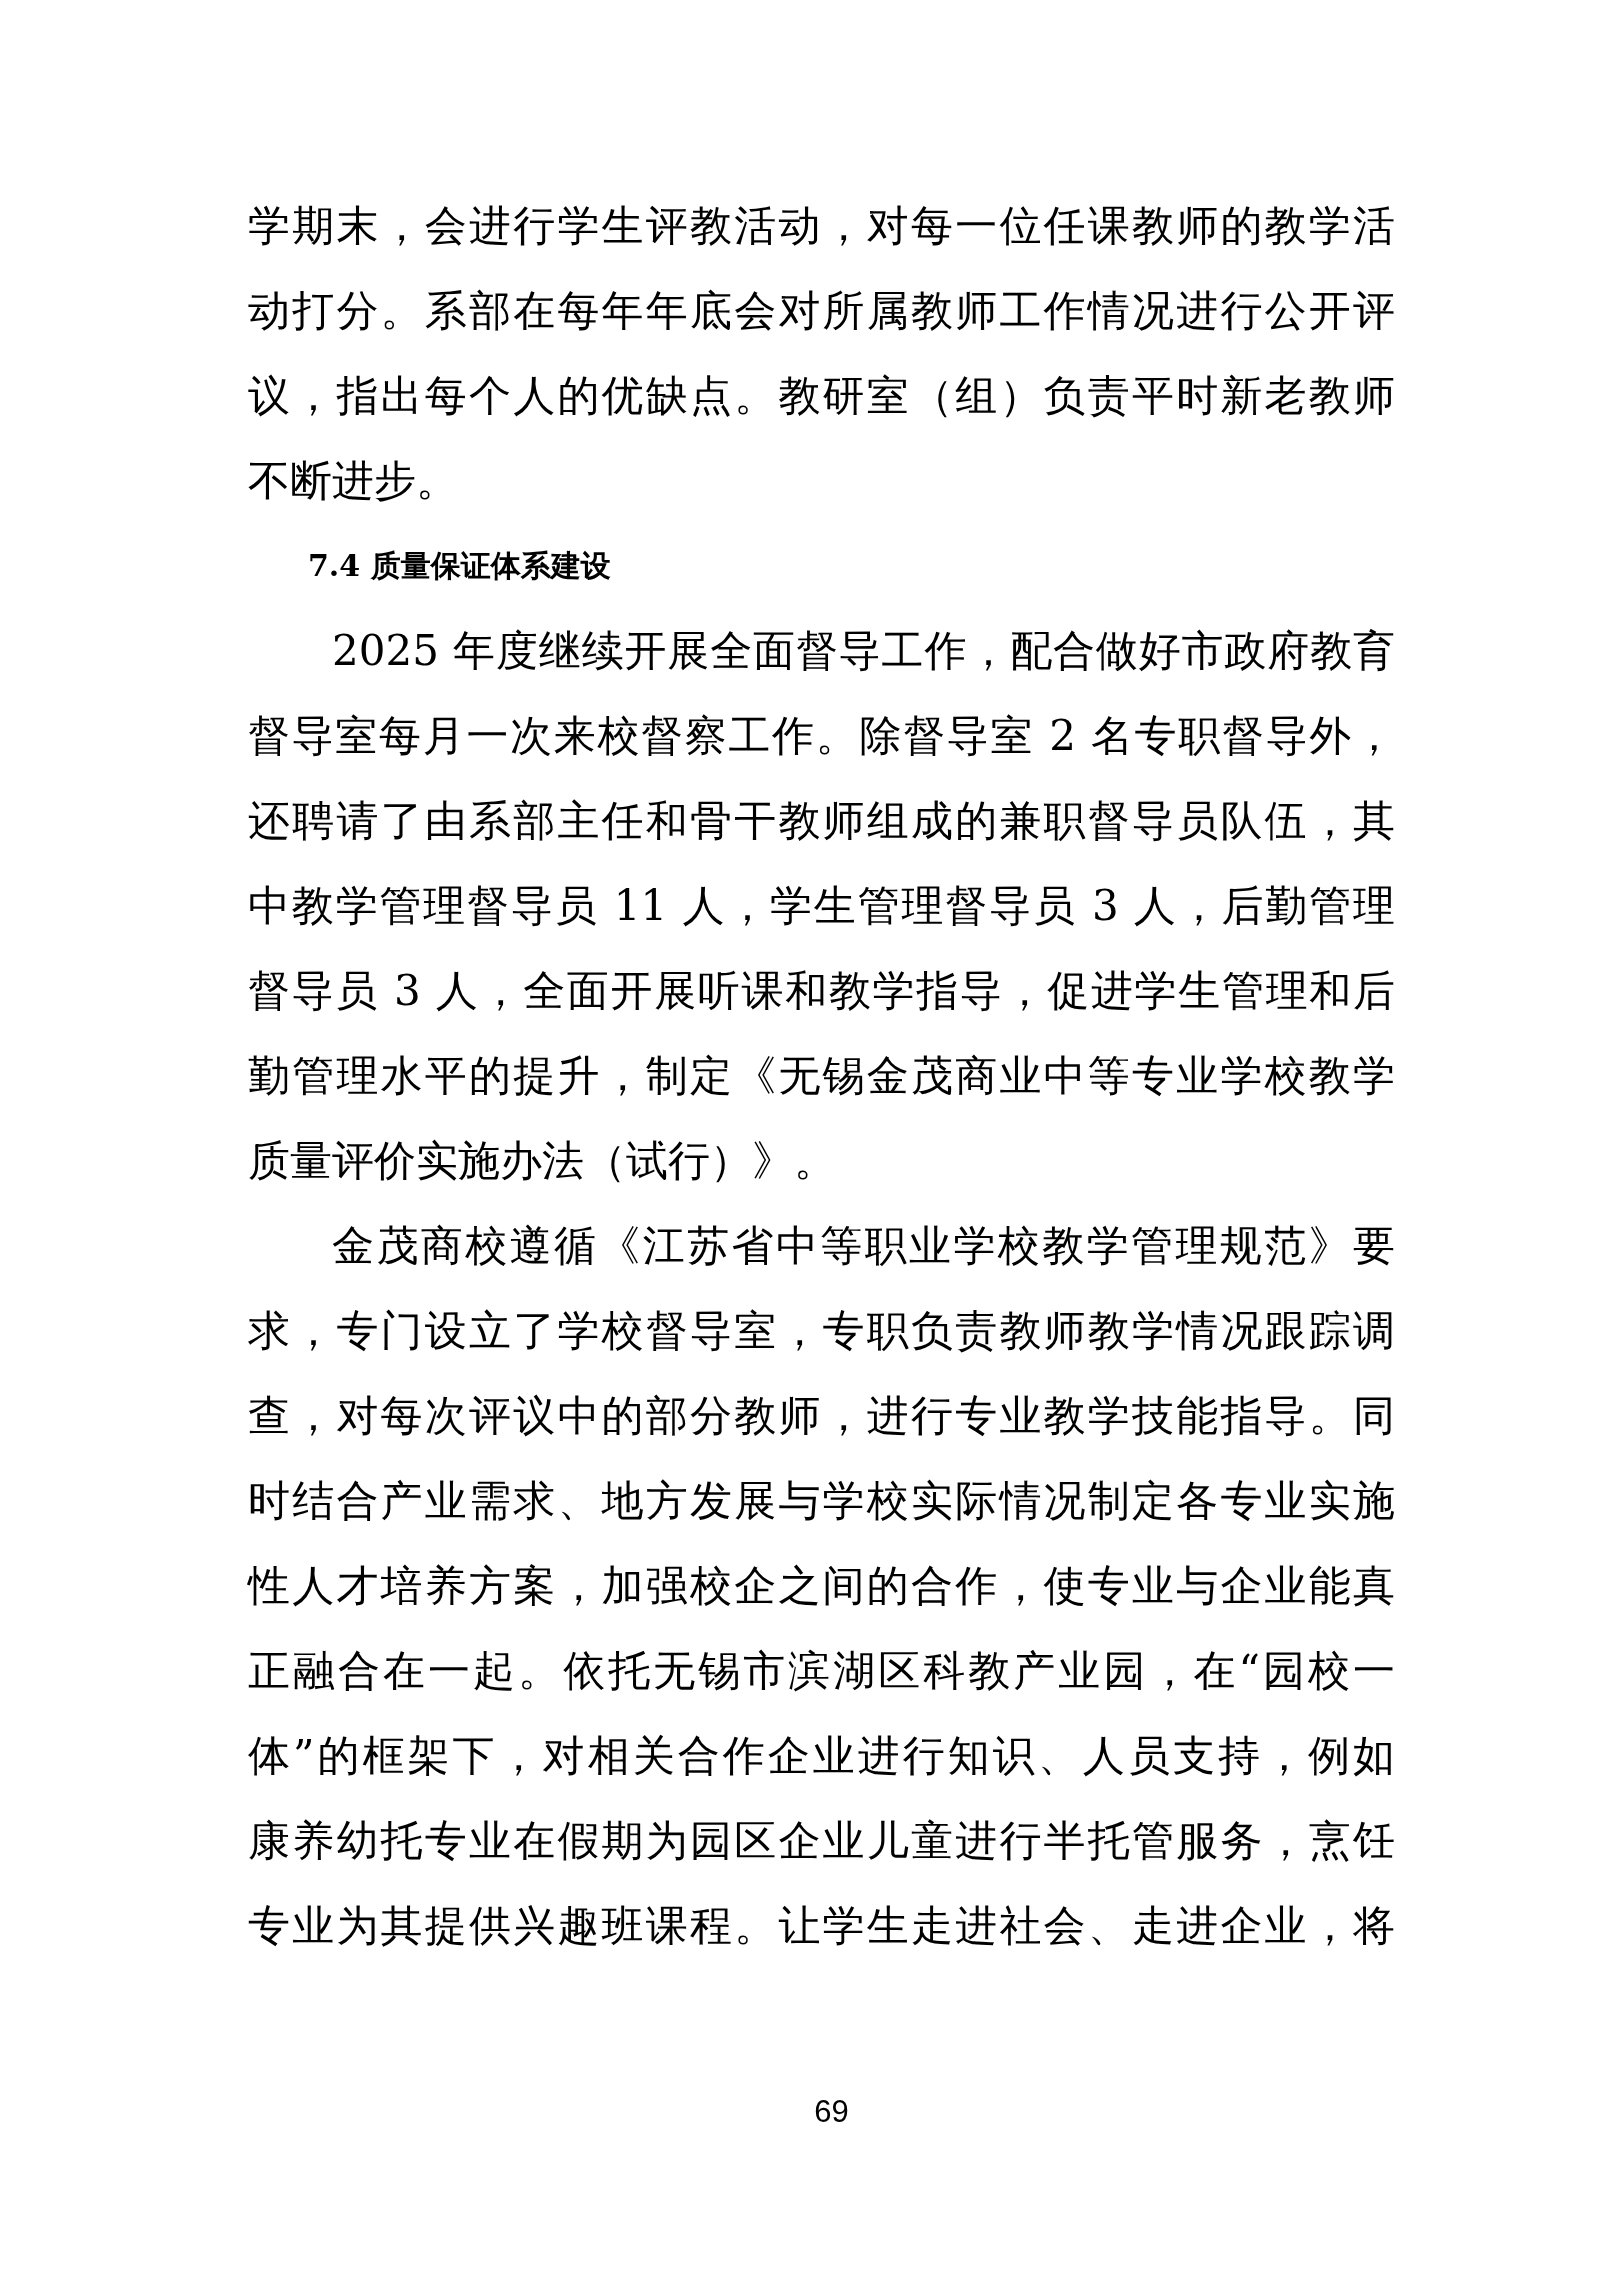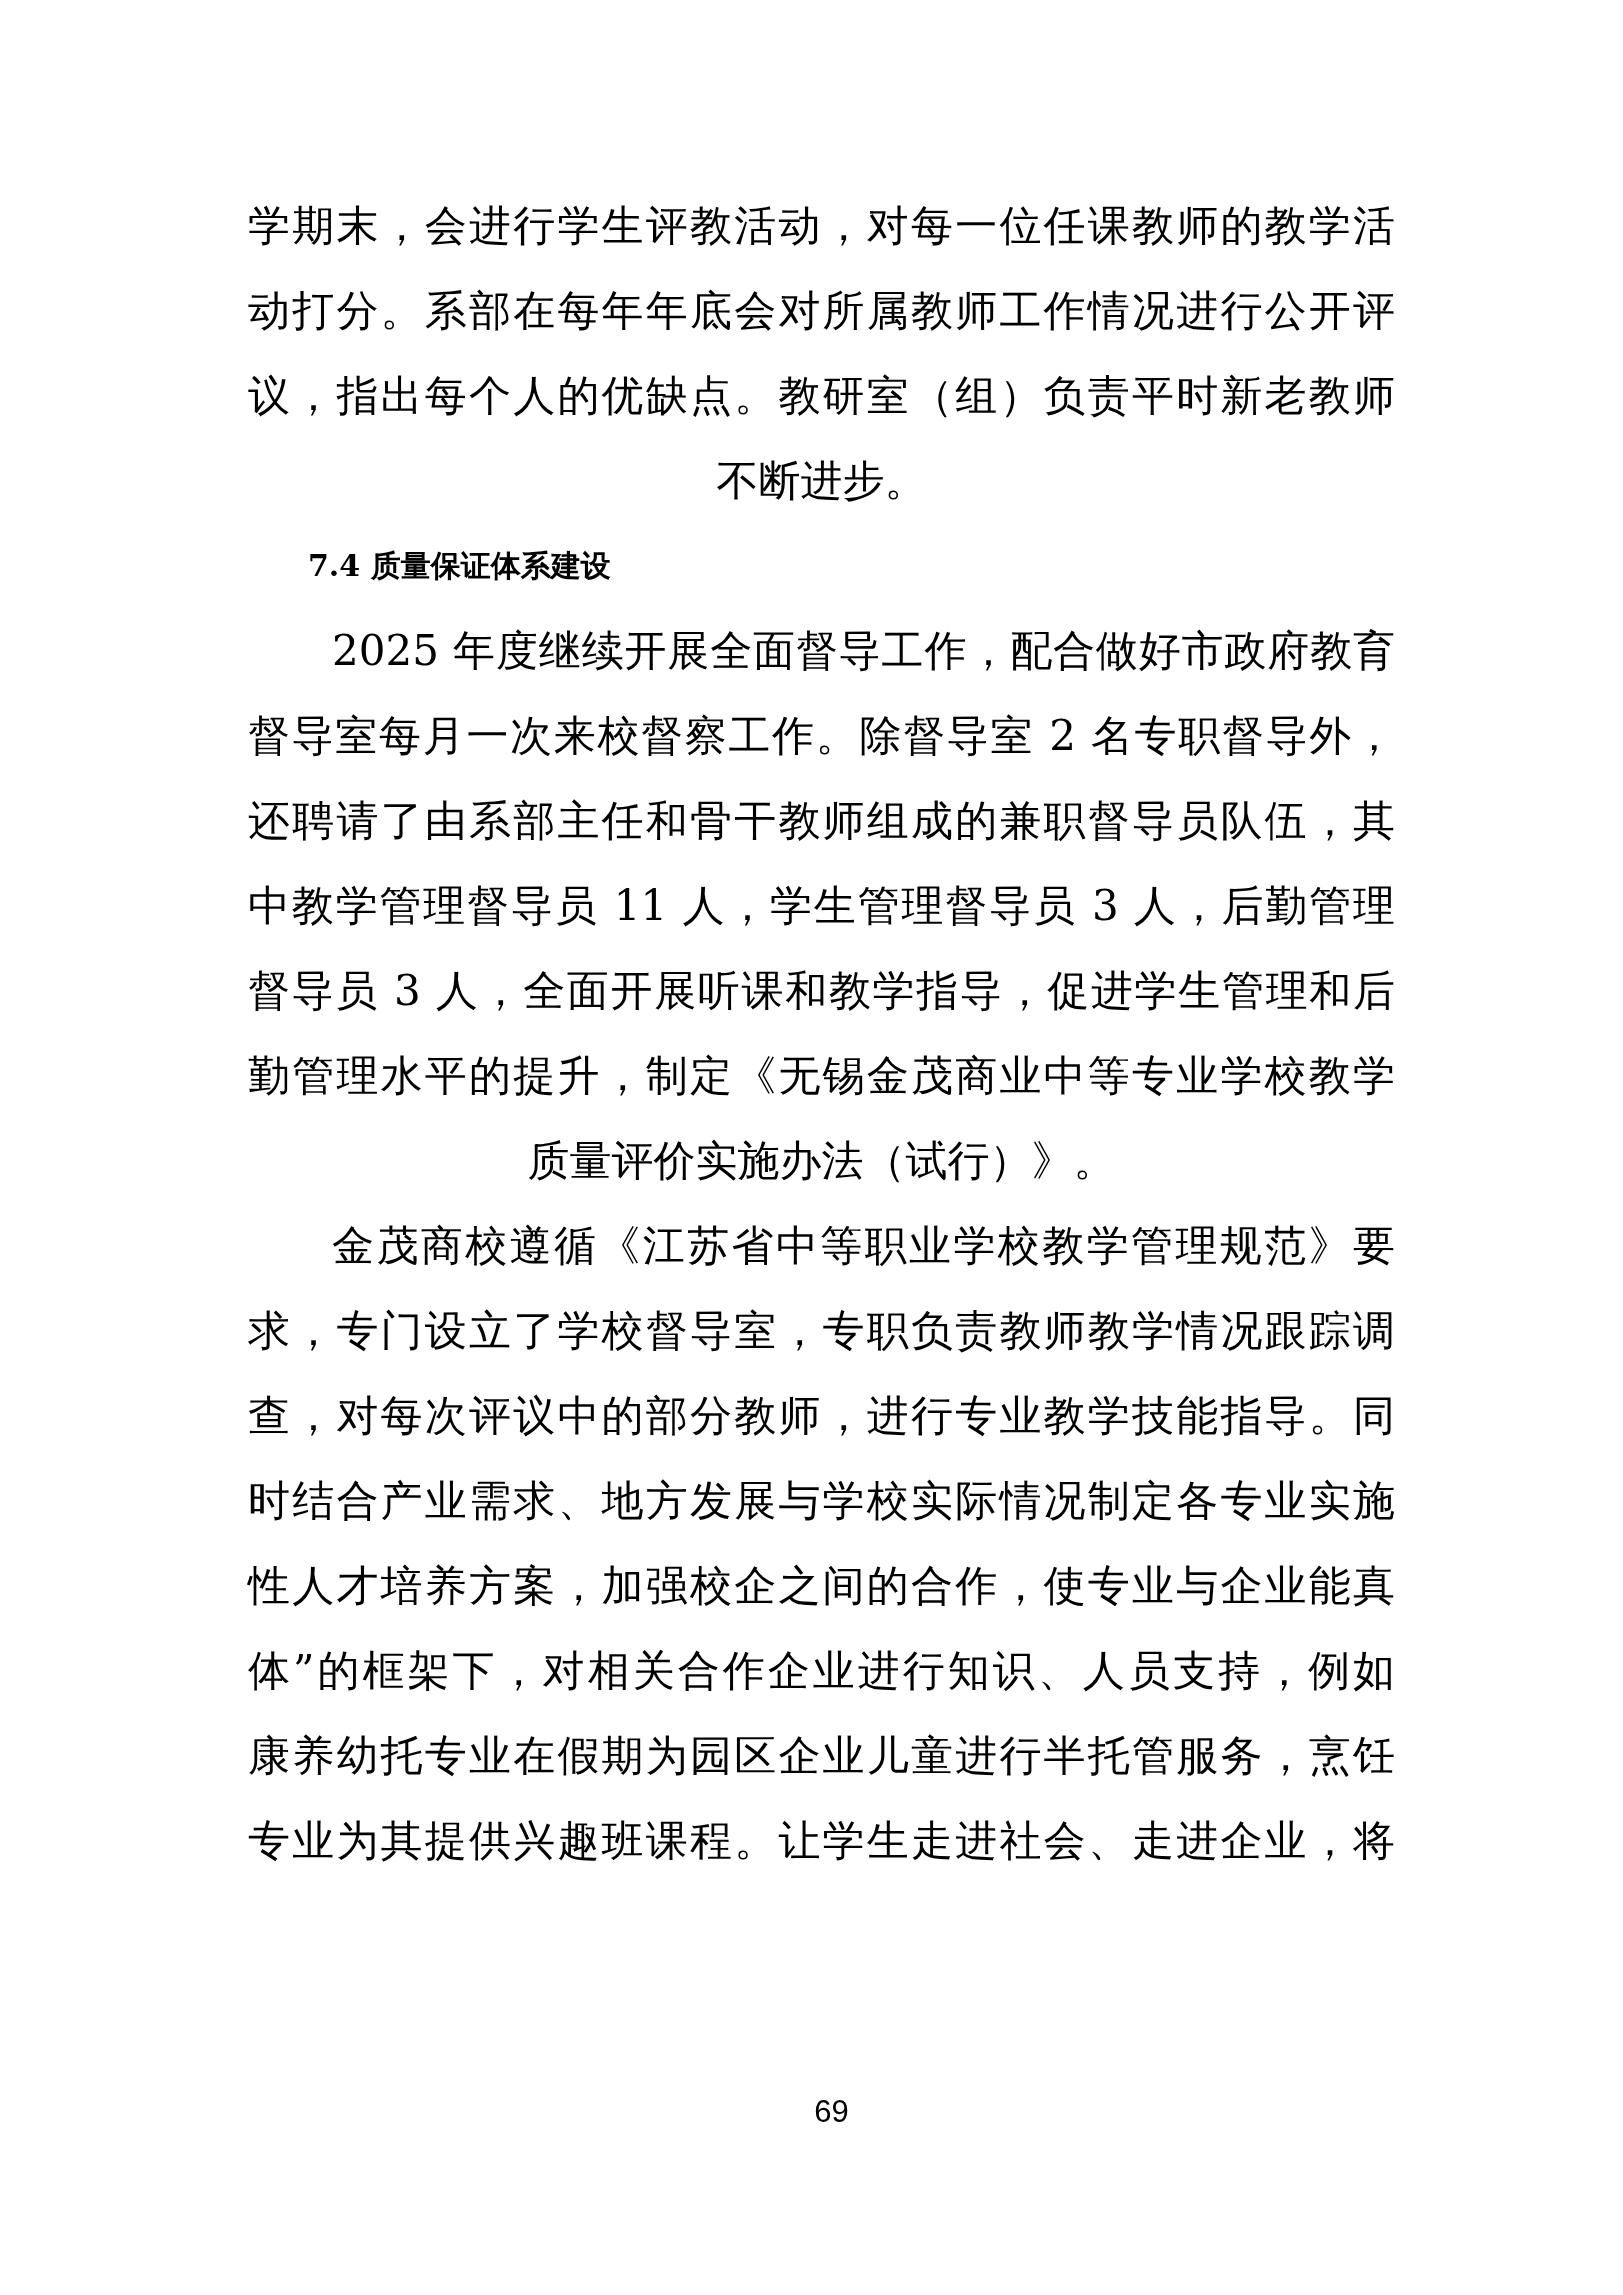--- a/index.html
+++ b/index.html
@@ -28,21 +28,21 @@
   }
   .para {
     margin: 0;
     padding: 0;
   }
   .line {
     display: block;
     font-size: 42px;
     line-height: 85px;
     letter-spacing: 0;
-    text-align: center;
+    text-align: left;
   }
   .just {
     text-align: justify;
     text-align-last: justify;
     text-justify: inter-character;
   }
   .indent {
     text-indent: 2em;
   }
   .heading {
@@ -93,20 +93,21 @@
       <div class="line just">勤管理水平的提升，制定《无锡金茂商业中等专业学校教学</div>
       <div class="line">质量评价实施办法（试行）》。</div>
     </div>
 
     <div class="para">
       <div class="line just indent">金茂商校遵循《江苏省中等职业学校教学管理规范》要</div>
       <div class="line just">求，专门设立了学校督导室，专职负责教师教学情况跟踪调</div>
       <div class="line just">查，对每次评议中的部分教师，进行专业教学技能指导。同</div>
       <div class="line just">时结合产业需求、地方发展与学校实际情况制定各专业实施</div>
       <div class="line just">性人才培养方案，加强校企之间的合作，使专业与企业能真</div>
+      <div class="line just">正融合在一起。依托无锡市滨湖区科教产业园，在“园校一</div>
       <div class="line just">体”的框架下，对相关合作企业进行知识、人员支持，例如</div>
       <div class="line just">康养幼托专业在假期为园区企业儿童进行半托管服务，烹饪</div>
       <div class="line just">专业为其提供兴趣班课程。让学生走进社会、走进企业，将</div>
     </div>
 
   </div>
 
   <div class="footer">
     <span class="pagenum">69</span>
   </div>

